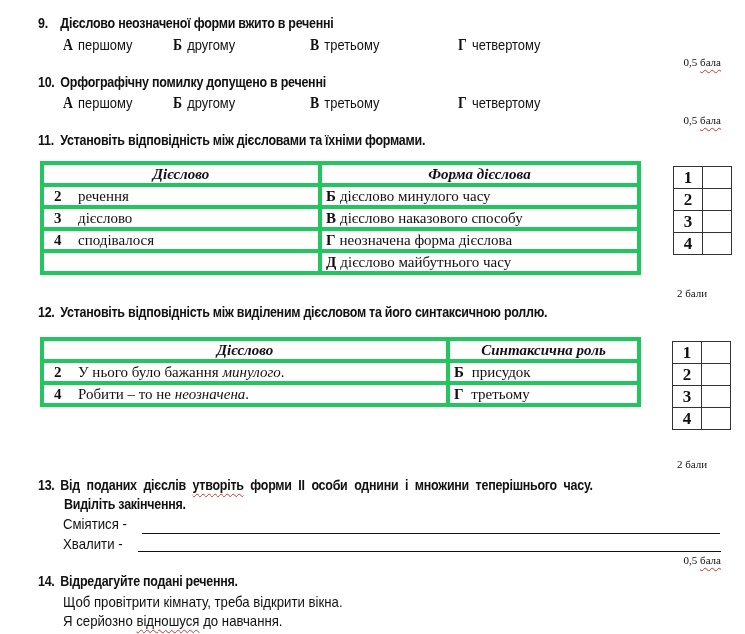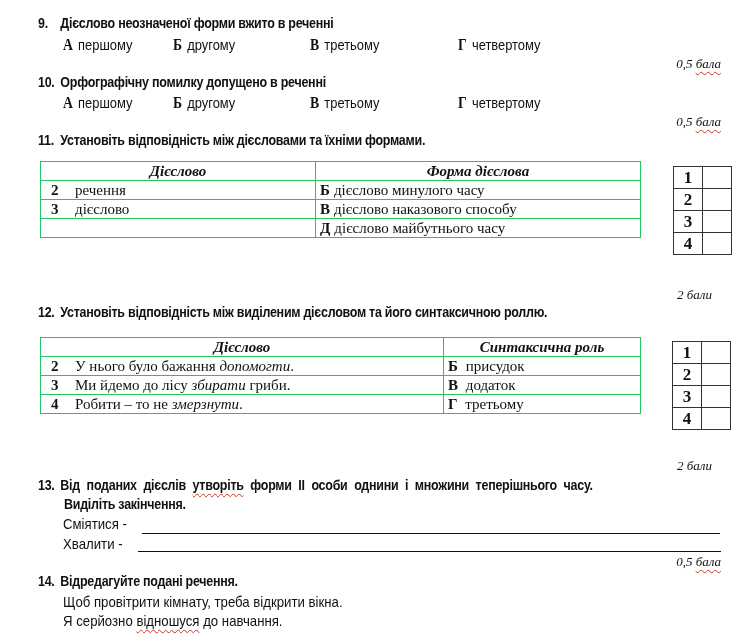--- a/index.html
+++ b/index.html
@@ -10,31 +10,31 @@
   }
   .abs { position: absolute; white-space: nowrap; }
   .q-title {
     font-family: "Liberation Sans", "DejaVu Sans", sans-serif;
     font-weight: bold; font-size: 14.5px; letter-spacing: -0.3px;
     transform: scaleX(0.86); transform-origin: left center;
   }
   .opt { font-size: 15px; font-family: "Liberation Sans", sans-serif; transform: scaleX(0.86); transform-origin: left center; }
   .opt b { font-family: "Liberation Serif", serif; font-weight: bold; margin-right: 6px; font-size: 16px; }
   .points {
-    font-family: "Liberation Serif", serif; font-style: italic; font-size: 13px;
+    font-family: "Liberation Serif", serif; font-size: 11px;
   }
   .squiggle {
     text-decoration: underline wavy #c0392b; text-decoration-thickness: 1px; text-underline-offset: 3px;
   }
   table.match {
     position: absolute; border-collapse: collapse; font-size: 15px;
     font-family: "Liberation Serif", serif;
   }
   table.match td, table.match th {
-    border: 1px solid #22c55e; padding: 0 4px; height: 18px; line-height: 18px; text-align: left;
+    border: 4px solid #22c55e; padding: 0 4px; height: 18px; line-height: 18px; text-align: left;
   }
   table.match th { font-style: italic; font-weight: bold; text-align: center; }
   table.match .num { font-weight: bold; display: inline-block; width: 24px; padding-left: 6px; }
   table.match .let { font-weight: bold; margin-right: 4px; }
   table.answer {
     position: absolute; border-collapse: collapse; font-family: "Liberation Serif", serif;
   }
   table.answer td {
     border: 1px solid #333; width: 28px; height: 21px; text-align: center; font-weight: bold; font-size: 17px; padding: 0;
   }
@@ -79,20 +79,24 @@
   </tr>
   <tr>
     <td><span class="num">2</span><span>речення</span></td>
     <td><span class="let">Б</span><span>дієслово минулого часу</span></td>
   </tr>
   <tr>
     <td><span class="num">3</span><span>дієслово</span></td>
     <td><span class="let">В</span><span>дієслово наказового способу</span></td>
   </tr>
   <tr>
+    <td><span class="num">4</span><span>сподівалося</span></td>
+    <td><span class="let">Г</span><span>неозначена форма дієслова</span></td>
+  </tr>
+  <tr>
     <td></td>
     <td><span class="let">Д</span><span>дієслово майбутнього часу</span></td>
   </tr>
 </tbody>
   </table>
 
 <table class="answer" style="left:673px; top:166px;">
   <tbody>
       <tr>
         <td>1</td>
@@ -118,29 +122,25 @@
   <span style="display:inline-block;width:26px;">12.</span><span>Установіть відповідність між виділеним дієсловом та його синтаксичною роллю.</span>
 </div>
 
 <table class="match" style="left:40px; top:337px; width:601px;">
   <tbody>
       <tr>
     <th style="width:394px;">Дієслово</th>
     <th>Синтаксична роль</th>
   </tr>
   <tr>
-    <td><span class="num">2</span><span>У нього було бажання </span><i class="hl">допомогти</i><span>.</span></td>
+    <td><span class="num">2</span><span>У нього було бажання </span><i class="hl">минулого</i><span>.</span></td>
     <td><span class="let">Б</span> <span>присудок</span></td>
   </tr>
   <tr>
-    <td><span class="num">3</span><span>Ми йдемо до лісу </span><i class="hl">збирати</i><span> гриби.</span></td>
-    <td><span class="let">В</span> <span>додаток</span></td>
-  </tr>
-  <tr>
-    <td><span class="num">4</span><span>Робити – то не </span><i class="hl">змерзнути</i><span>.</span></td>
+    <td><span class="num">4</span><span>Робити – то не </span><i class="hl">неозначена</i><span>.</span></td>
     <td><span class="let">Г</span> <span>третьому</span></td>
   </tr>
 </tbody>
   </table>
 
 <table class="answer" style="left:672px; top:341px;">
   <tbody>
       <tr>
         <td>1</td>
         <td></td>

